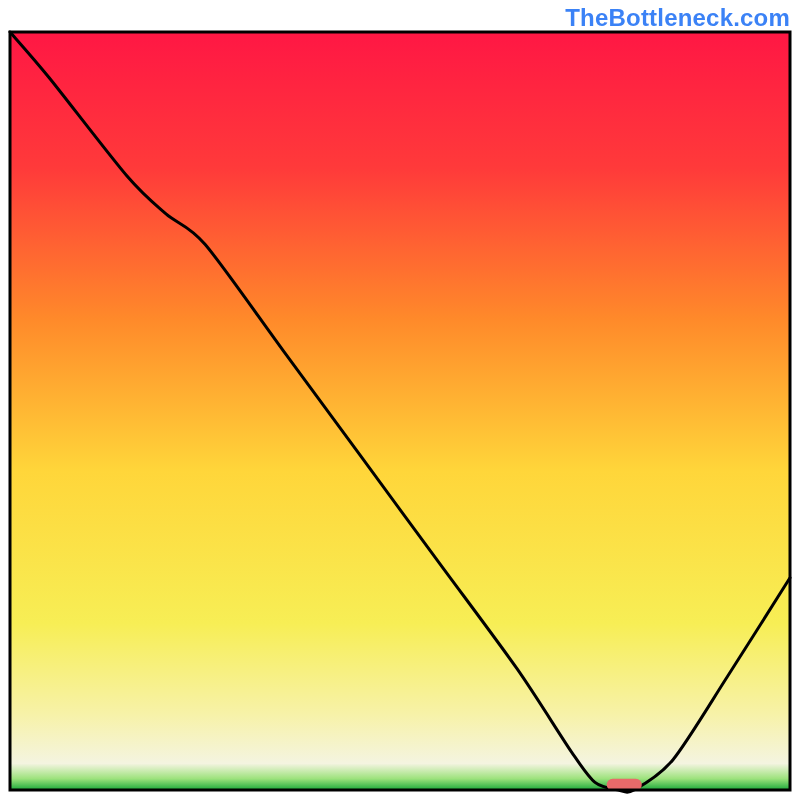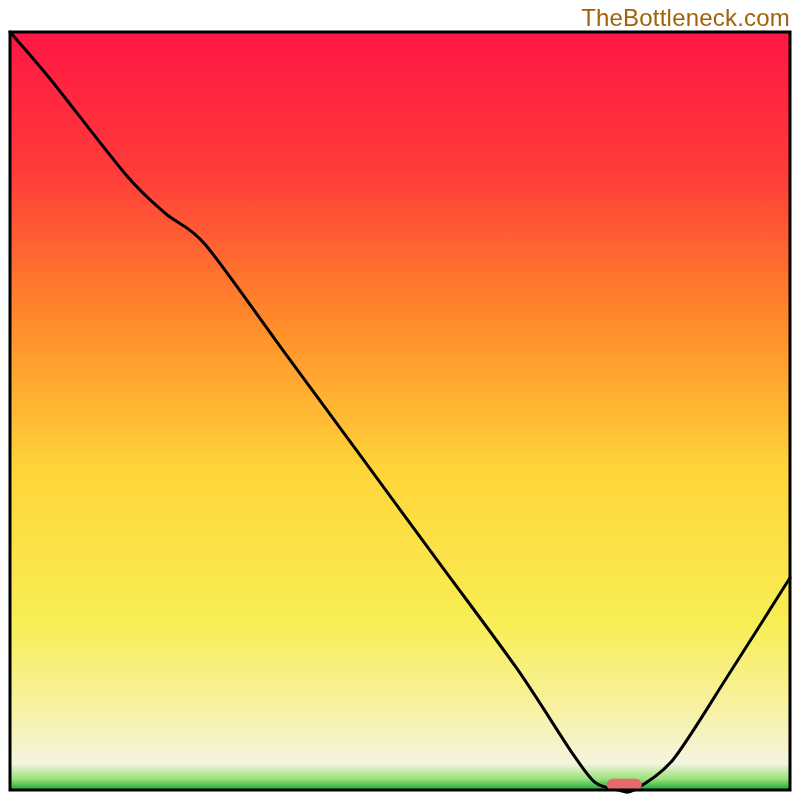--- a/index.html
+++ b/index.html
@@ -14,22 +14,22 @@
   .frame {
     position: relative;
     width: 800px;
     height: 800px;
   }
   .watermark {
     position: absolute;
     top: 4px;
     right: 10px;
     font-size: 24px;
-    font-weight: 400;
-    color: #a16207;
+    font-weight: 700;
+    color: #3b82f6;
     letter-spacing: 0.2px;
   }
   svg {
     display: block;
   }
 </style>
 </head>
 <body>
 
 <div class="frame">

